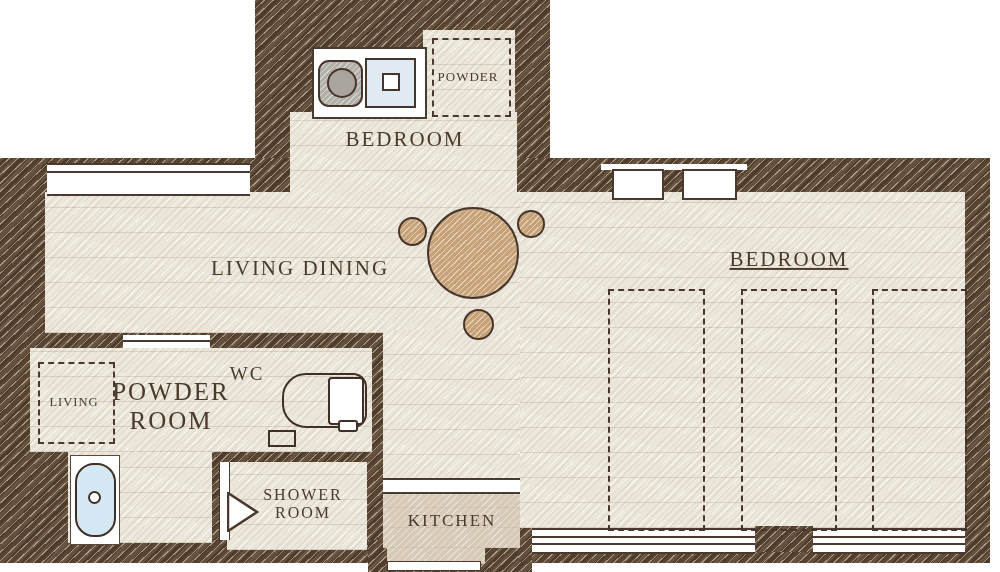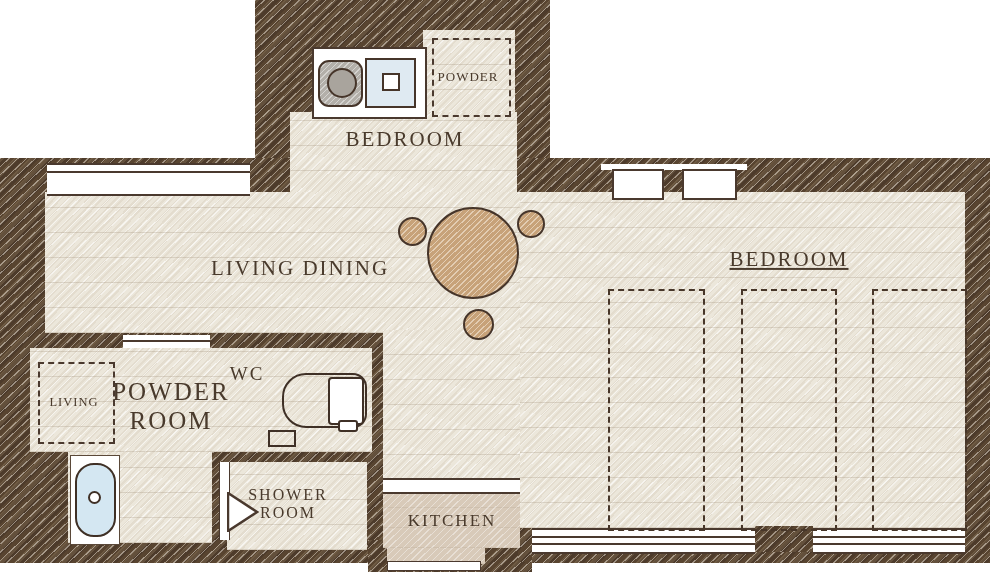--- a/index.html
+++ b/index.html
@@ -119,19 +119,19 @@
   <div class="abs lbl" style="left:405px;top:139px;font-size:21px;">BEDROOM</div>
   <div class="abs lbl" style="left:468px;top:77px;font-size:13px;letter-spacing:1px;">POWDER</div>
   <div class="abs lbl" style="left:300px;top:268px;font-size:21px;">LIVING DINING</div>
   <div class="abs lbl" style="left:789px;top:259px;font-size:21px;text-decoration:underline;">BEDROOM</div>
   <div class="abs lbl" style="left:247px;top:374px;font-size:19px;text-align:right;">WC</div>
   <div class="abs lbl" style="left:171px;top:407px;font-size:25px;">
     <span>POWDER</span><br>
     <span>ROOM</span>
   </div>
   <div class="abs lbl" style="left:74px;top:402px;font-size:12.5px;letter-spacing:1px;">LIVING</div>
-  <div class="abs lbl" style="left:288px;top:504px;font-size:16px;">
+  <div class="abs lbl" style="left:303px;top:504px;font-size:16px;">
     <span>SHOWER</span><br>
     <span>ROOM</span>
   </div>
   <div class="abs lbl" style="left:452px;top:521px;font-size:17px;">KITCHEN</div>
 
 </div>
 
 </body></html>

